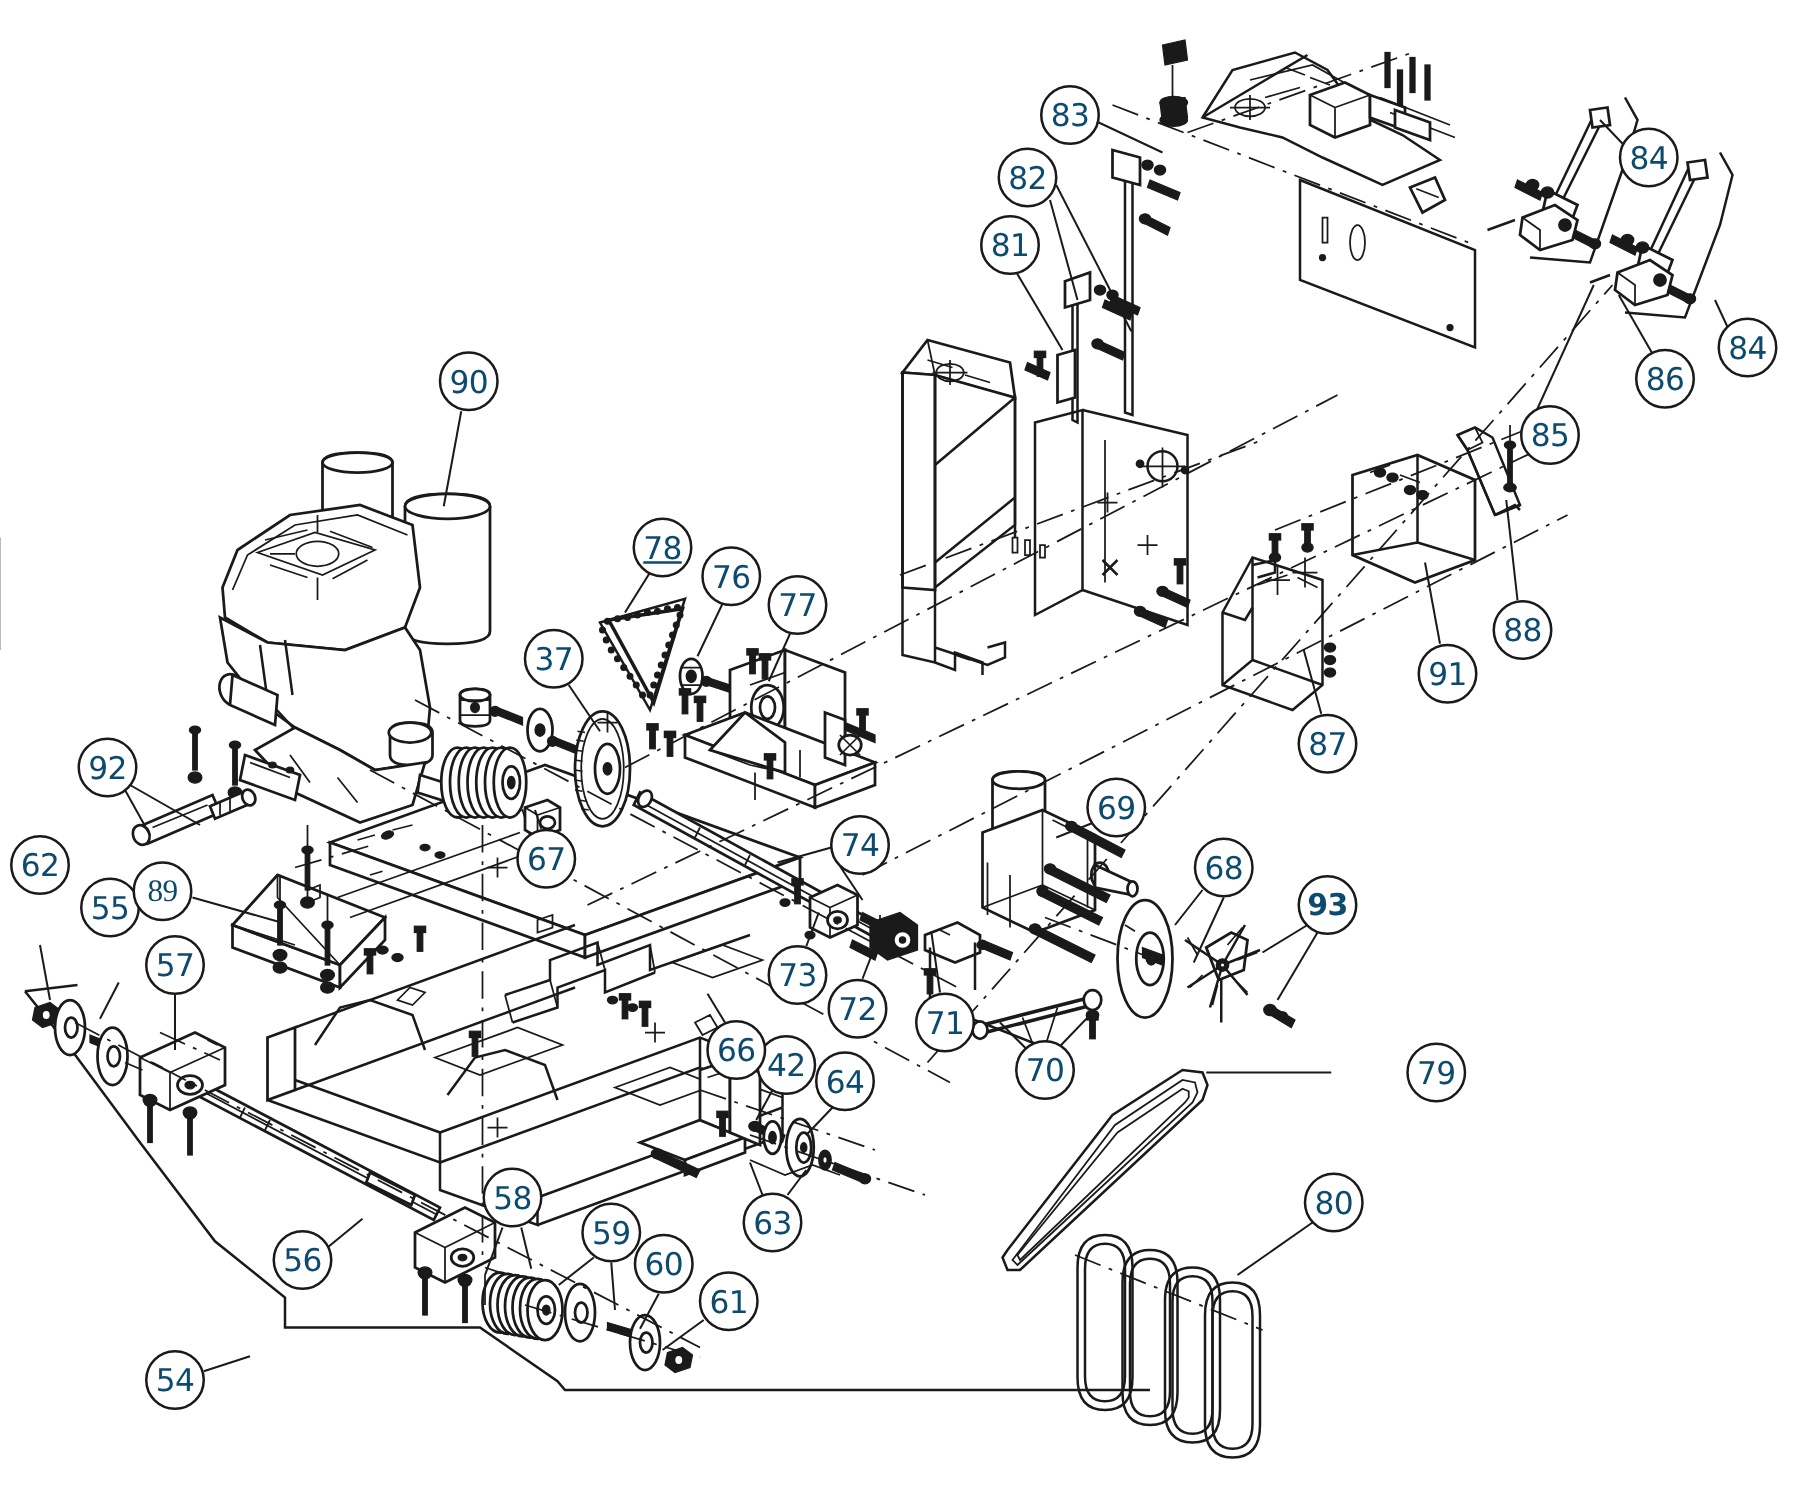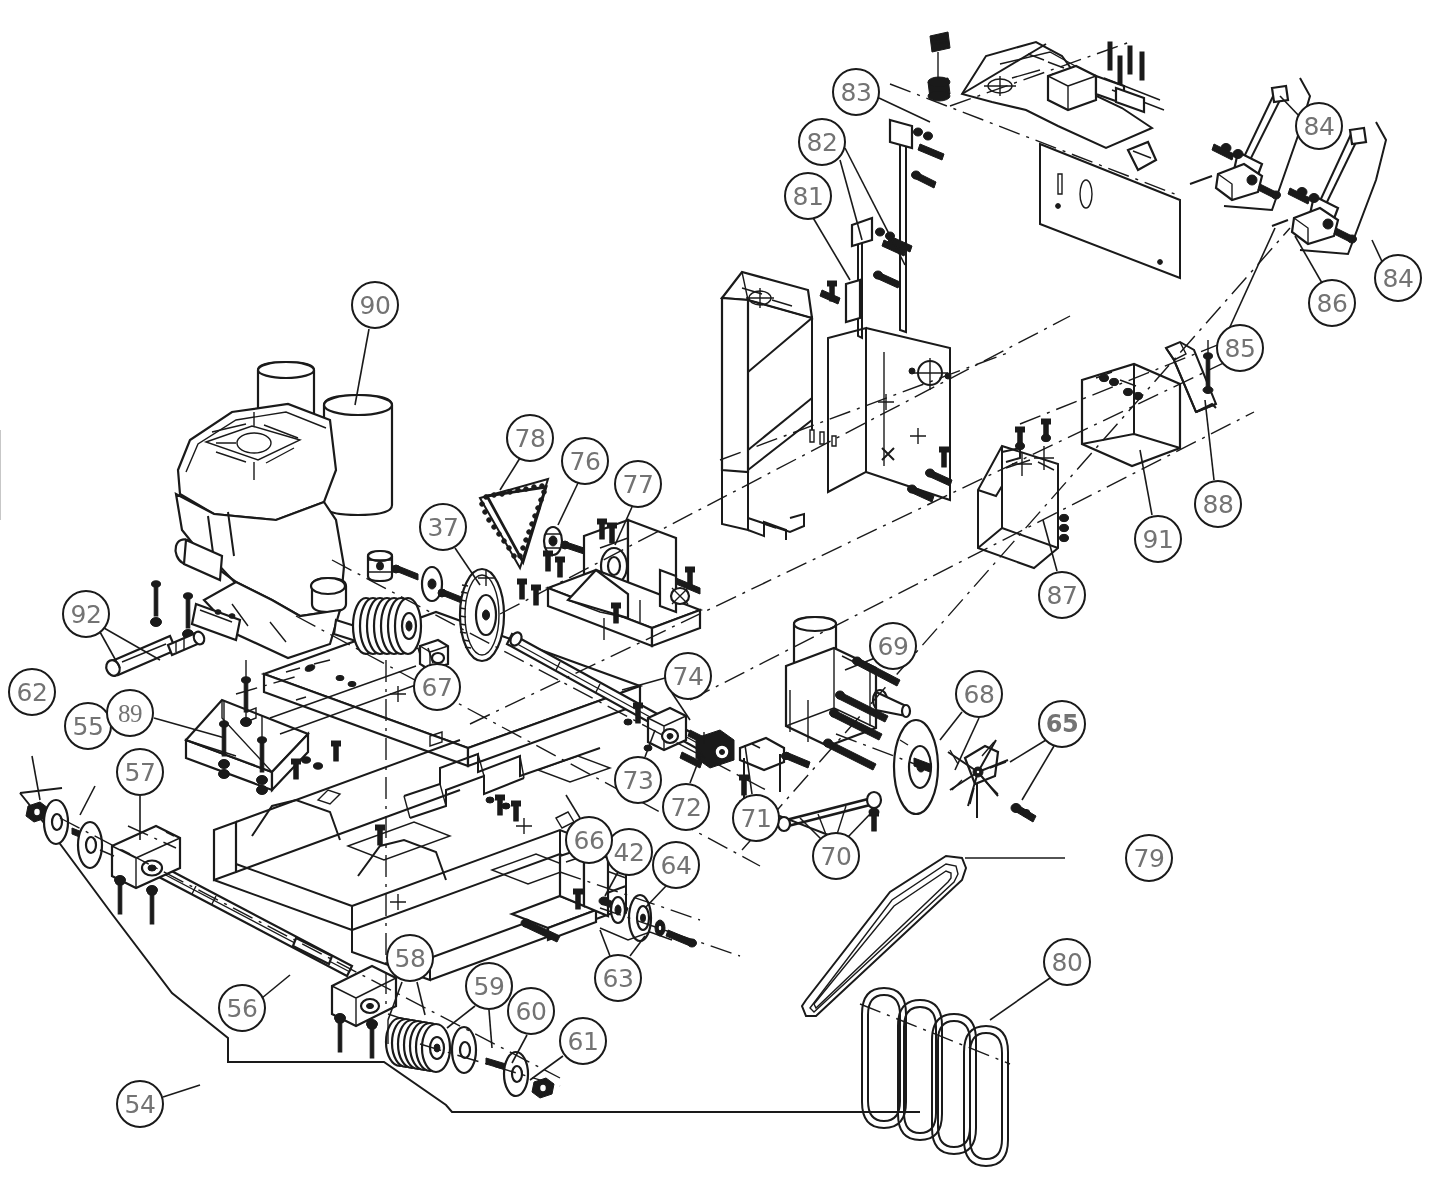--- a/index.html
+++ b/index.html
@@ -33,21 +33,21 @@
   }
   .callout {
     position: absolute;
     width: 48px;
     height: 48px;
     margin-left: -24px;
     margin-top: -24px;
     border: 2.5px solid #1a1a1a;
     border-radius: 50%;
     background: #ffffff;
-    color: #737373;
+    color: #0c4a6e;
     display: flex;
     align-items: center;
     justify-content: center;
     font-family: "DejaVu Sans", sans-serif;
     font-size: 25px;
     line-height: 1;
     letter-spacing: -0.5px;
     pointer-events: auto;
     box-sizing: border-box;
   }
@@ -824,32 +824,32 @@
       <div class="callout" style="left: 979px; top: 694px;">68</div>
       <div class="callout" style="left: 893px; top: 646px;">69</div>
       <div class="callout" style="left: 836px; top: 856px;">70</div>
       <div class="callout" style="left: 756px; top: 818px;">71</div>
       <div class="callout" style="left: 686px; top: 807px;">72</div>
       <div class="callout" style="left: 638px; top: 780px;">73</div>
       <div class="callout" style="left: 688px; top: 676px;">74</div>
       <div class="callout" style="left: 443px; top: 527px;">37</div>
       <div class="callout" style="left: 585px; top: 461px;">76</div>
       <div class="callout" style="left: 638px; top: 484px;">77</div>
-      <div class="callout" style="left: 530px; top: 438px;">78</div>
+      <div class="callout" style="left: 530px; top: 438px; text-decoration: underline;">78</div>
       <div class="callout" style="left: 1149px; top: 858px;">79</div>
       <div class="callout" style="left: 1067px; top: 962px;">80</div>
       <div class="callout" style="left: 808px; top: 196px;">81</div>
       <div class="callout" style="left: 822px; top: 142px;">82</div>
       <div class="callout" style="left: 856px; top: 92px;">83</div>
       <div class="callout" style="left: 1319px; top: 126px;">84</div>
       <div class="callout" style="left: 1398px; top: 278px;">84</div>
       <div class="callout" style="left: 1240px; top: 348px;">85</div>
       <div class="callout" style="left: 1332px; top: 303px;">86</div>
       <div class="callout" style="left: 1062px; top: 595px;">87</div>
       <div class="callout" style="left: 1218px; top: 504px; text-align: center;">88</div>
       <div class="callout" style="left: 130px; top: 713px; font-family: Liberation Serif, serif;">89</div>
       <div class="callout" style="left: 375px; top: 305px;">90</div>
       <div class="callout" style="left: 1158px; top: 539px;">91</div>
       <div class="callout" style="left: 86px; top: 614px;">92</div>
-      <div class="callout bold" style="left: 1062px; top: 724px;">65</div>
+      <div class="callout bold" style="left: 1062px; top: 724px;">93</div>
     </div>
 
 </div>
 
 </body></html>

